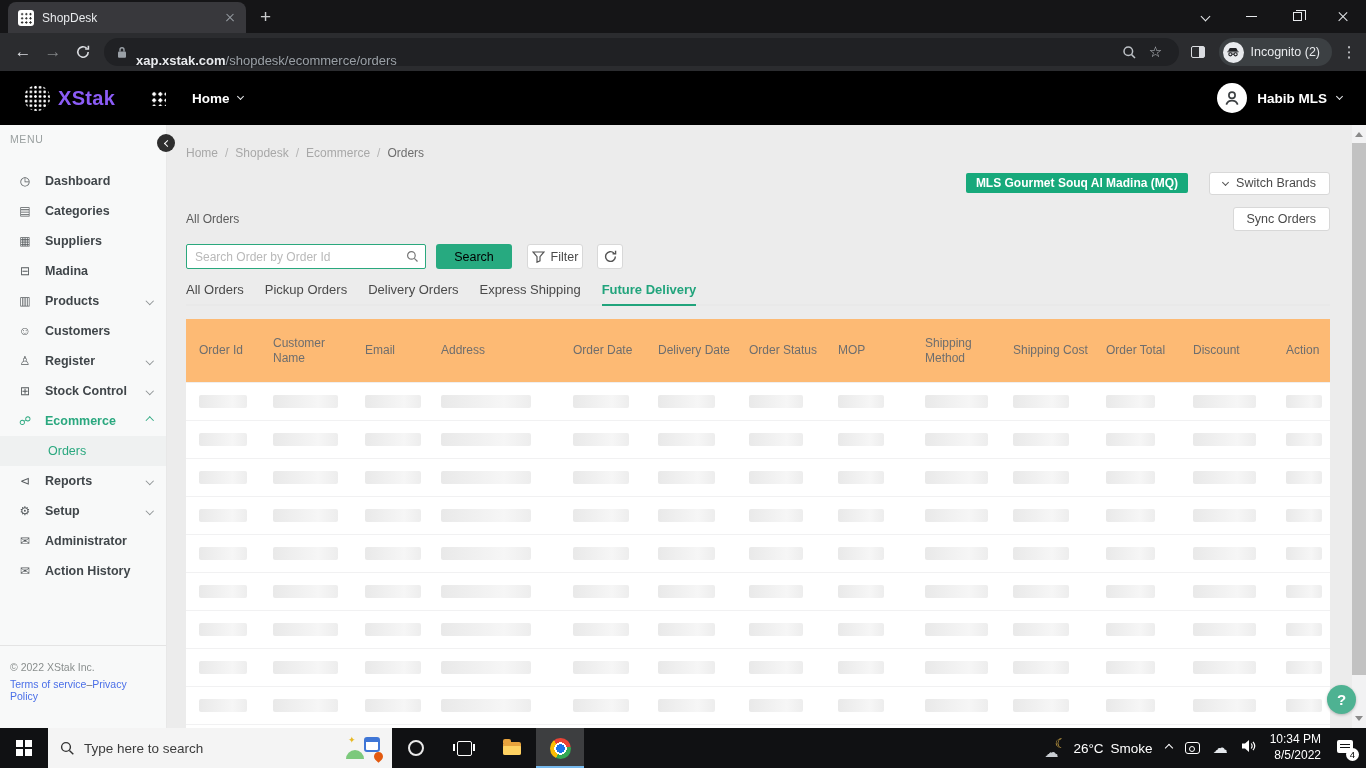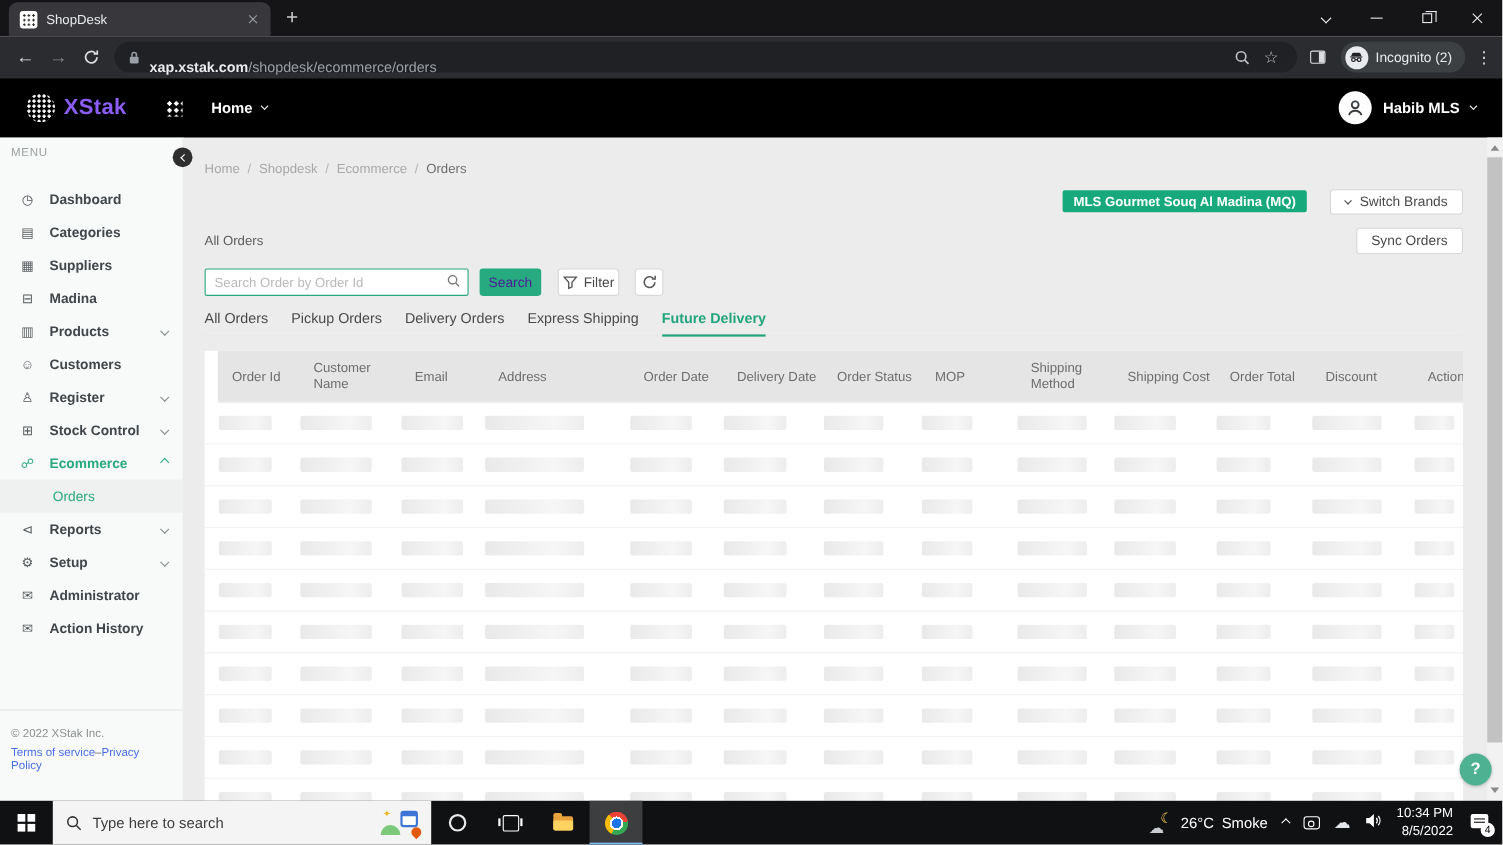--- a/index.html
+++ b/index.html
@@ -79,31 +79,31 @@
   .switch-btn { height:23px; padding:0 13px; margin-left:21px; }
   .switch-btn .chev { width:5px; height:5px; border-color:#555; margin-top:-2px; }
   .titlerow { display:flex; justify-content:space-between; align-items:center; margin-top:13px; height:24px; }
   .section-title { font-size:12px; color:#5c5c5c; }
   .sync-btn { height:24px; padding:0 13px; }
   .searchrow { display:flex; align-items:center; margin-top:13px; height:25px; }
   .search-wrap { position:relative; width:240px; height:25px; }
   .search-wrap input { width:100%; height:100%; border:1px solid #2aa87d; border-radius:2px; padding:0 26px 0 8px; font-size:12px; color:#333; outline:none; font-family:"Liberation Sans",sans-serif; background:#fff; }
   .search-wrap input::placeholder { color:#b9b9b9; }
   .search-mag { position:absolute; right:7px; top:5px; }
-  .search-btn { height:25px; width:56px; margin-left:10px; background:#27aa80; color:#4c1d95; font-size:12.5px; border:none; border-radius:3px; display:flex; align-items:center; justify-content:center; }
+  .search-btn { height:25px; width:76px; margin-left:10px; background:#27aa80; color:#000000; font-size:12.5px; border:none; border-radius:3px; display:flex; align-items:center; justify-content:center; }
   .filter-btn { height:25px; width:56px; margin-left:15px; gap:6px; }
   .refresh-btn { height:25px; width:26px; margin-left:14px; }
   .tabsrow { display:flex; margin-top:13px; border-bottom:2px solid #e9e9e9; }
   .tab { font-size:13px; color:#4a4a4a; padding-bottom:7px; margin-right:21px; margin-bottom:-2px; white-space:nowrap; }
   .tab.active { color:#21a47c; font-weight:bold; border-bottom:2px solid #21a47c; }
 
   
   .orders-table { margin-top:13px; background:#fff; height:412px; overflow:hidden; }
   .thead, .trow { display:grid; grid-template-columns:74px 92px 76px 132px 85px 91px 89px 87px 88px 93px 87px 93px 1fr; }
-  .thead { height:47px; background:#e5e5e5; border-bottom:1px solid #efefef;margin-left:12px; }
+  .thead { height:64px; background:#fdba74; border-bottom:1px solid #efefef; }
   .th { display:flex; align-items:center; padding-left:13px; color:#6e6e6e; font-size:12px; line-height:1.25; }
   .trow { height:38px; border-bottom:1px solid #f1f1f2; }
   .td { display:flex; align-items:center; padding-left:13px; }
   .bar { height:13px; border-radius:2px; background:linear-gradient(90deg,#e9e9e9 0%,#f6f6f6 70%,#ededed 100%); }
   .trow .td:nth-child(1) .bar{width:48px}.trow .td:nth-child(2) .bar{width:65px}.trow .td:nth-child(3) .bar{width:56px}
   .trow .td:nth-child(4) .bar{width:90px}.trow .td:nth-child(5) .bar{width:56px}.trow .td:nth-child(6) .bar{width:57px}
   .trow .td:nth-child(7) .bar{width:54px}.trow .td:nth-child(8) .bar{width:46px}.trow .td:nth-child(9) .bar{width:63px}
   .trow .td:nth-child(10) .bar{width:56px}.trow .td:nth-child(11) .bar{width:49px}.trow .td:nth-child(12) .bar{width:63px}
   .trow .td:nth-child(13) .bar{width:36px}
 

